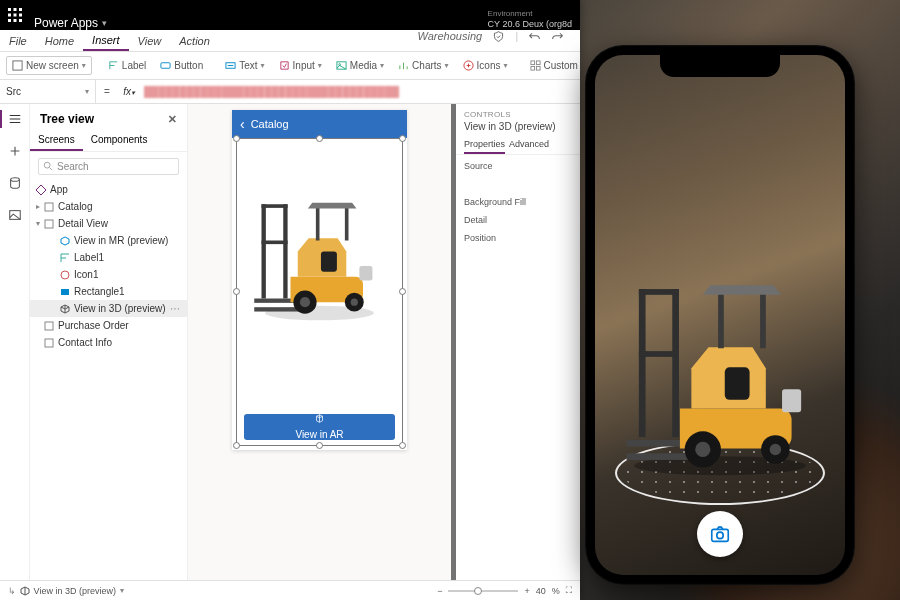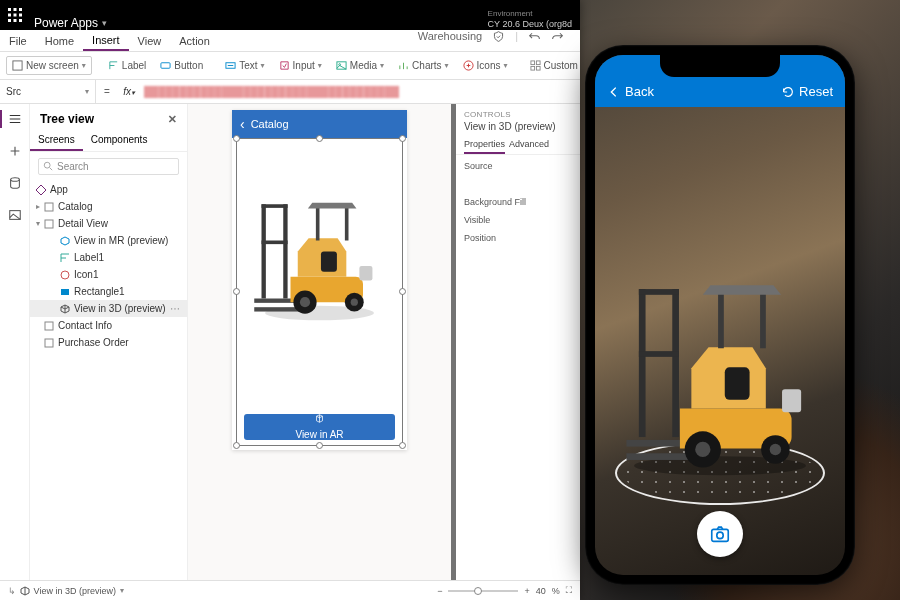--- a/index.html
+++ b/index.html
@@ -11,21 +11,21 @@
   .phone { position:absolute; right:45px; top:45px; width:270px; height:540px; z-index:5;}
 
   
   .titlebar { height:30px; background:#000; color:#fff; display:flex; align-items:flex-end; font-size:12px; }
   .waffle { width:30px; height:30px; display:flex; align-items:center; justify-content:center; }
   .waffle svg { width:14px; height:14px; }
   .app-title { display:flex; align-items:center; gap:4px; padding-left:4px;}
   .env { margin-left:auto; padding-right:8px; font-size:9px; color:#ccc; line-height:11px; text-align:left;}
   .env .lbl { color:#888; font-size:8px;}
 
-  .menubar { height:22px; background:#fff; border-bottom:1px solid #e0e0e0; display:flex; align-items:stretch; font-size:11px; color:#444; }
+  .menubar { height:22px; background:#fff; border-bottom:1px solid #e0e0e0; display:flex; align-items:stretch; font-size:11px; color:#444;font-style:italic; }
   .menubar .mi { padding:0 9px; display:flex; align-items:center; cursor:pointer;}
   .menubar .mi.sel { border-bottom:2px solid #742774; color:#000;}
   .menubar .right { margin-left:auto; display:flex; align-items:flex-start; gap:10px; padding-right:16px; color:#666;}
   .menubar .right svg { width:13px; height:13px; }
 
   .ribbon { height:28px; background:#fff; border-bottom:1px solid #e0e0e0; display:flex; align-items:center; font-size:10px; color:#555; padding:0 6px; gap:2px; overflow:hidden; white-space:nowrap;}
   .rb { display:flex; align-items:center; gap:3px; padding:3px 5px; border:1px solid transparent; border-radius:2px; cursor:pointer;}
   .rb.box { border-color:#ccc;}
   .rb svg { width:11px; height:11px; }
   .rb .chev { font-size:8px; color:#888;}
@@ -327,28 +327,28 @@
               <path d="M1 3l4-2 4 2v4l-4 2-4-2zM5 1v8M1 3l4 2 4-2"></path>
             </svg>
           <span>View in 3D (preview)</span>
           <span class="dots">⋯</span>
         </div>
         <div class="nd">
           <span style="font-size:8px;color:#888;opacity:0">▸</span>
           <svg viewBox="0 0 10 10" fill="none" stroke="#888">
               <rect x="1" y="1" width="8" height="8"></rect>
             </svg>
-          <span>Contact Info</span>
+          <span>Purchase Order</span>
         </div>
         <div class="nd">
           <span style="font-size:8px;color:#888;opacity:0">▸</span>
           <svg viewBox="0 0 10 10" fill="none" stroke="#888">
               <rect x="1" y="1" width="8" height="8"></rect>
             </svg>
-          <span>Purchase Order</span>
+          <span>Contact Info</span>
         </div>
       </div>
     </div>
 
     <div class="canvas-area">
       <div class="device">
         <div class="app-hdr">
           <span class="chev">‹</span>
           <span>Catalog</span>
         </div>
@@ -394,21 +394,21 @@
 
     <div class="props">
       <div class="ph">CONTROLS</div>
       <div class="pt">View in 3D (preview)</div>
       <div class="ptabs">
         <div class="pp sel">Properties</div>
         <div class="pp">Advanced</div>
       </div>
       <div class="prow">Source</div>
       <div class="prow" style="margin-top:18px">Background Fill</div>
-      <div class="prow">Visible</div>
+      <div class="prow">Detail</div>
       <div class="prow">Position</div>
     </div>
   </div>
 
   <div class="statusbar">
     <div class="sbsel">
       <span style="color:#888">↳</span>
       <svg width="10" height="10" viewBox="0 0 10 10" fill="none" stroke="#555">
           <path d="M1 3l4-2 4 2v4l-4 2-4-2zM5 1v8"></path>
         </svg>
@@ -425,34 +425,20 @@
       <span>%</span>
       <span style="cursor:pointer;color:#666">⛶</span>
     </div>
   </div>
 </div>
 
 <div class="phone">
   <div class="phone-body">
     <div class="phone-screen">
       <div class="notch"></div>
-      <div class="phone-hdr">
-        <div class="back">
-          <svg viewBox="0 0 16 16" fill="none" stroke="#fff" stroke-width="1.6">
-              <path d="M10 3L5 8l5 5"></path>
-            </svg>
-          <span>Back</span>
-        </div>
-        <div class="reset">
-          <svg viewBox="0 0 16 16" fill="none" stroke="#fff" stroke-width="1.4">
-              <path d="M3 8a5 5 0 1 1 1.5 3.5M3 8V4M3 8h4"></path>
-            </svg>
-          <span>Reset</span>
-        </div>
-      </div>
       <div class="ar-scene">
         <div class="ground">
           <div class="dots"></div>
             <div class="ring"></div>
         </div>
         <svg class="forklift-big" viewBox="0 0 220 220">
           <ellipse cx="110" cy="205" rx="90" ry="10" fill="#000" opacity=".3"></ellipse>
           <rect x="25" y="20" width="7" height="155" fill="#2f2f2f"></rect>
             <rect x="60" y="20" width="7" height="155" fill="#2f2f2f"></rect>
           <rect x="25" y="20" width="42" height="6" fill="#2f2f2f"></rect>

